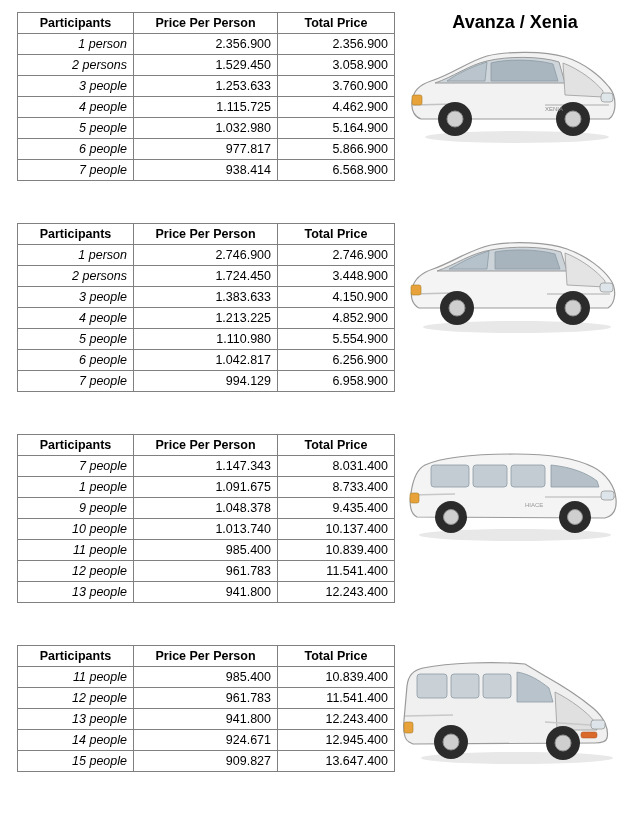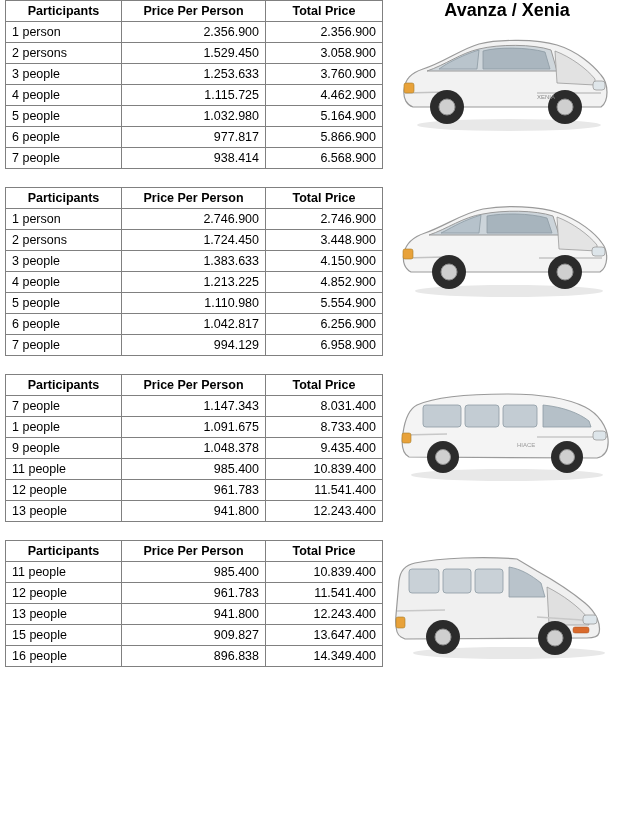--- a/index.html
+++ b/index.html
@@ -18,21 +18,21 @@
   .page {
     position: relative;
     width: 631px;
     height: 829px;
     padding: 0;
   }
   .block {
     display: flex;
     align-items: flex-start;
     margin: 0 0 0 0;
-    padding: 0;
+    padding: 12px;
   }
   .block + .block {
     margin-top: 18px;
   }
   .table-wrap {
     width: 383px;
     padding-left: 5px;
     box-sizing: border-box;
   }
   table.price {
@@ -48,21 +48,21 @@
     font-size: 12.5px;
     white-space: nowrap;
   }
   table.price th {
     font-weight: bold;
     text-align: center;
   }
   col.c1 { width: 116px; }
   col.c2 { width: 144px; }
   col.c3 { width: 117px; }
-  td.participant { text-align: left; }
+  td.participant { text-align: right; font-style: italic; }
   td.num { text-align: right; padding-right: 8px; }
 
   .vehicle {
     width: 248px;
     box-sizing: border-box;
     text-align: center;
     padding-top: 1px;
   }
   .vehicle-title {
     font-weight: bold;
@@ -260,20 +260,25 @@
             <td class="participant">1 people</td>
             <td class="num">1.091.675</td>
             <td class="num">8.733.400</td>
           </tr>
           <tr>
             <td class="participant">9 people</td>
             <td class="num">1.048.378</td>
             <td class="num">9.435.400</td>
           </tr>
           <tr>
+            <td class="participant">10 people</td>
+            <td class="num">1.013.740</td>
+            <td class="num">10.137.400</td>
+          </tr>
+          <tr>
             <td class="participant">11 people</td>
             <td class="num">985.400</td>
             <td class="num">10.839.400</td>
           </tr>
           <tr>
             <td class="participant">12 people</td>
             <td class="num">961.783</td>
             <td class="num">11.541.400</td>
           </tr>
           <tr>
@@ -331,28 +336,28 @@
             <td class="participant">12 people</td>
             <td class="num">961.783</td>
             <td class="num">11.541.400</td>
           </tr>
           <tr>
             <td class="participant">13 people</td>
             <td class="num">941.800</td>
             <td class="num">12.243.400</td>
           </tr>
           <tr>
+            <td class="participant">14 people</td>
+            <td class="num">924.671</td>
+            <td class="num">12.945.400</td>
+          </tr>
+          <tr>
             <td class="participant">15 people</td>
             <td class="num">909.827</td>
             <td class="num">13.647.400</td>
-          </tr>
-          <tr>
-            <td class="participant">16 people</td>
-            <td class="num">896.838</td>
-            <td class="num">14.349.400</td>
           </tr>
         </tbody>
       </table>
     </div>
     <div class="vehicle">
       <div class="vehicle-art">
         <svg viewBox="0 0 240 130" width="240" height="130" xmlns="http://www.w3.org/2000/svg">
           <ellipse cx="122" cy="112" rx="96" ry="6" fill="#e8e8e8"></ellipse>
           <path d="M14 96 C10 94 8 86 9 74 L12 40 C13 30 18 24 28 22 C54 17 96 15 130 18 L150 30 C168 40 186 52 198 62 C210 72 214 84 212 92 C211 96 206 97 200 97 L18 98 Z" fill="#f0f0f0" stroke="#9a9a9a" stroke-width="1.2"></path>
           <rect x="22" y="28" width="30" height="24" rx="3" fill="#c9d1d7" stroke="#8d9aa3" stroke-width="0.8"></rect>

